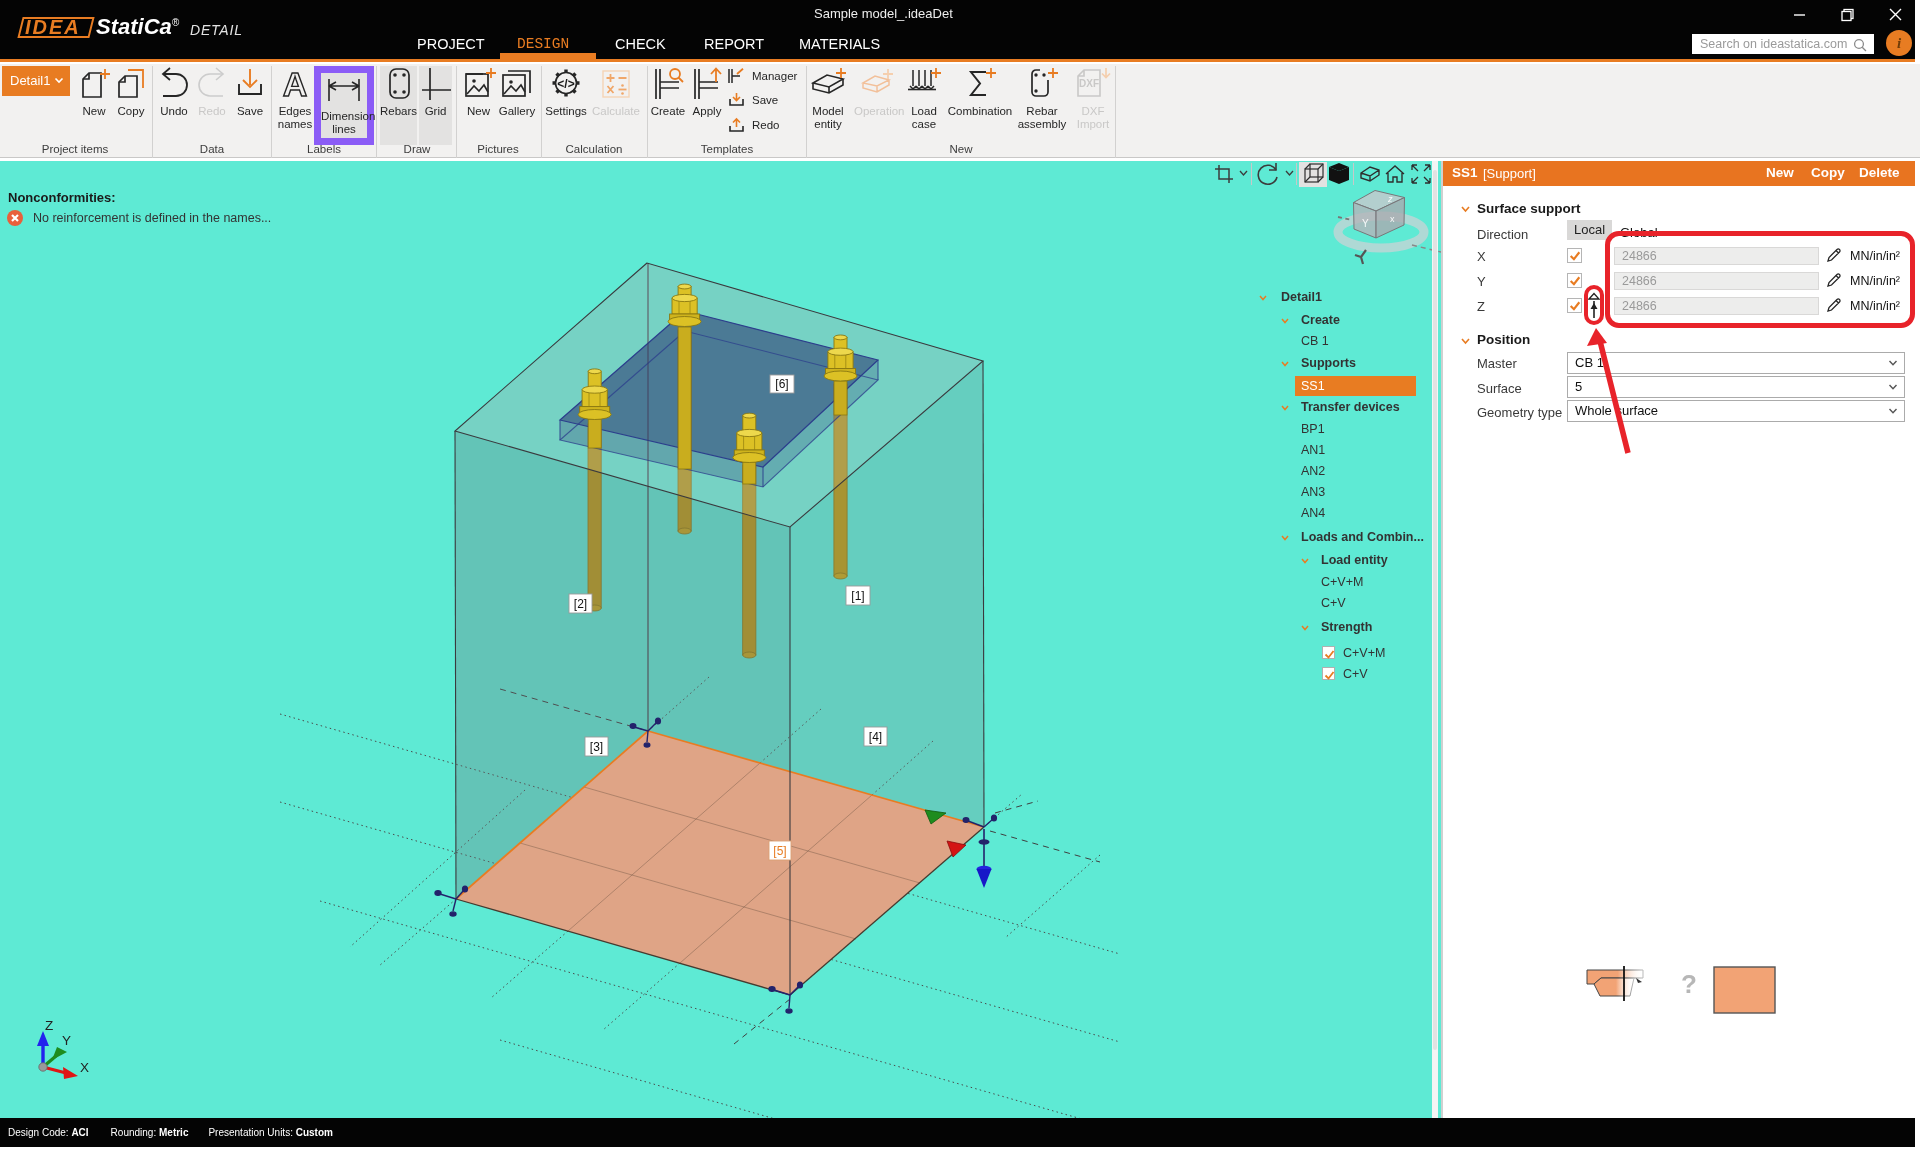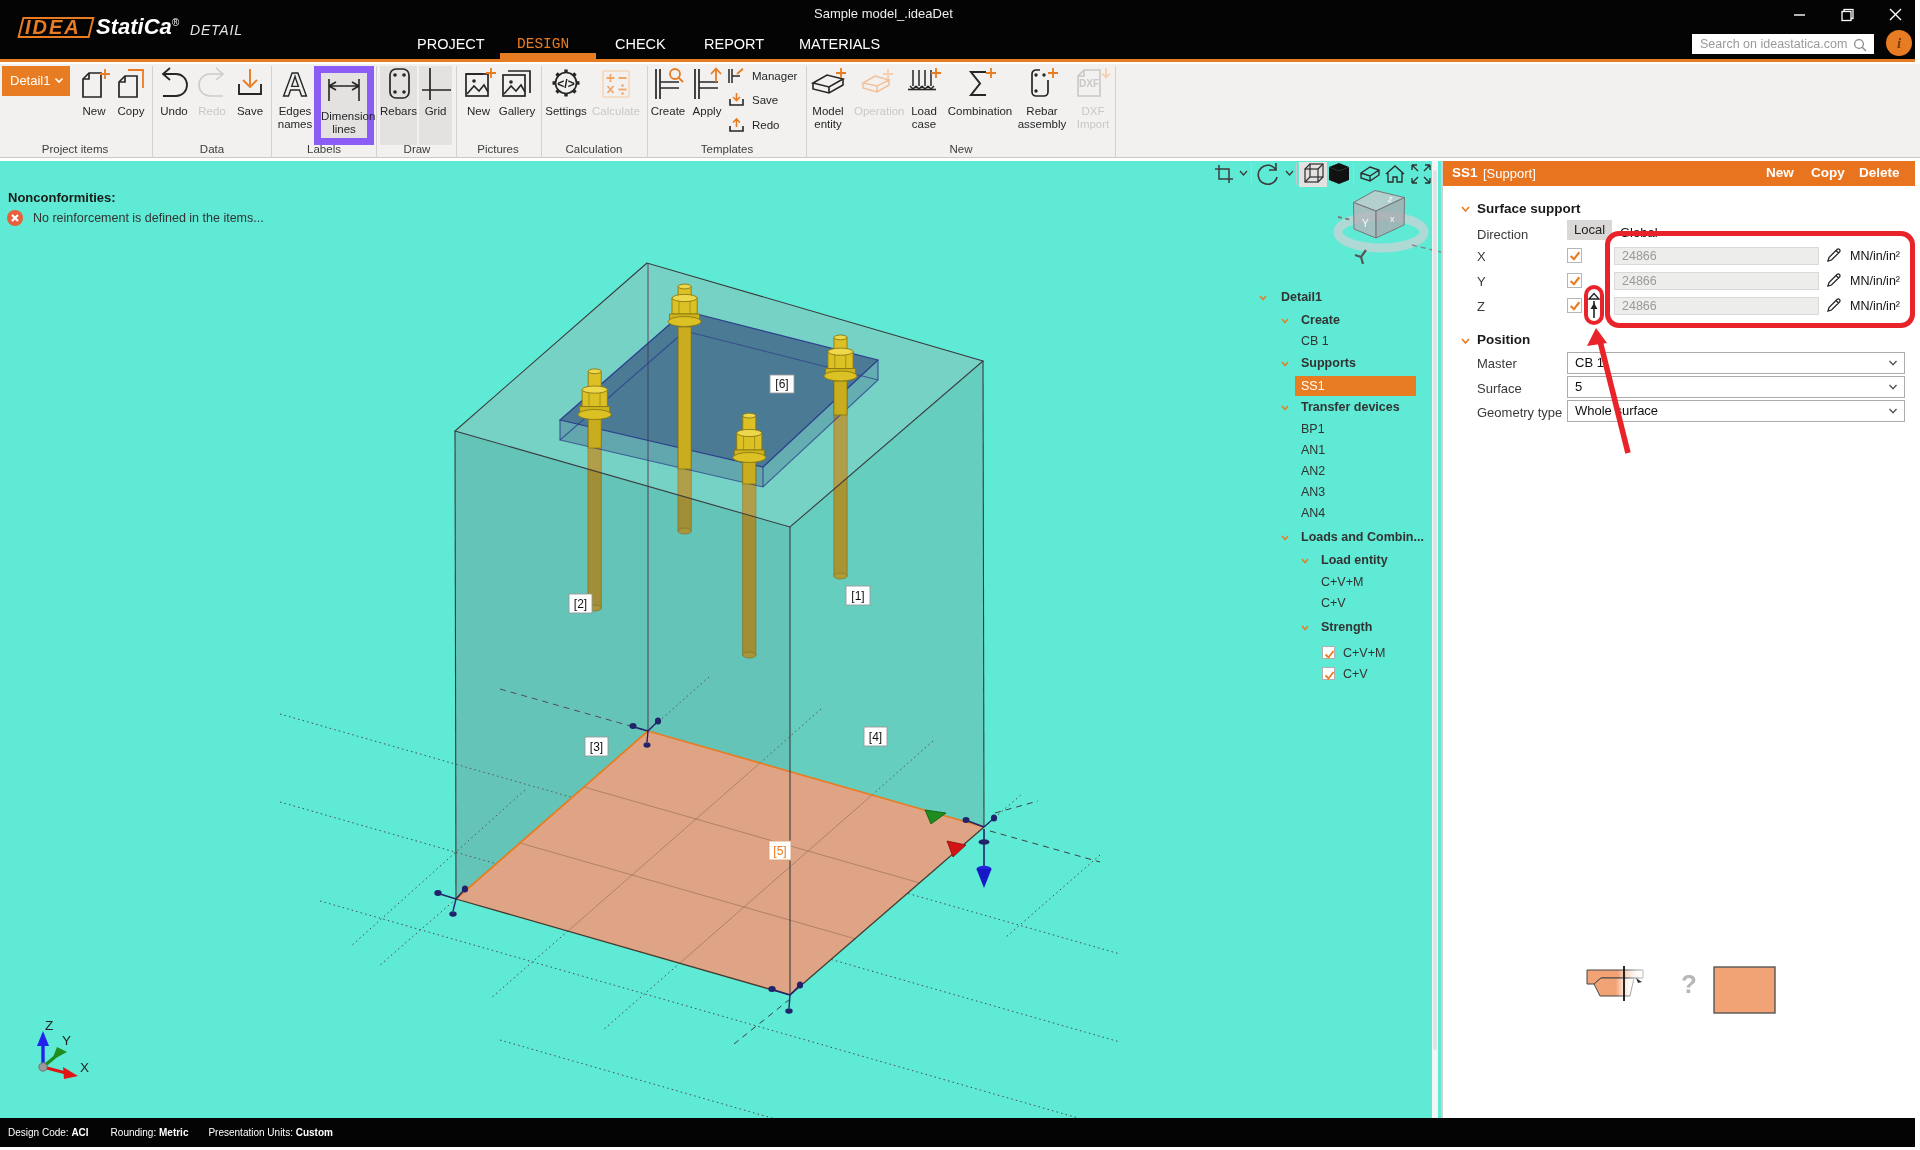--- a/index.html
+++ b/index.html
@@ -336,21 +336,21 @@
       </svg>
       <div class="lbl">DXF<br>Import</div>
     </div>
   </div>
 
   <div id="viewport">
     <div id="noncon">Nonconformities:</div>
     <div id="nonconicon"><svg width="16" height="16" viewBox="0 0 16 16">
           <path d="M5 5 L11 11 M11 5 L5 11" stroke="#fff" stroke-width="2.2"></path>
         </svg></div>
-    <div id="nonconmsg">No reinforcement is defined in the items...</div>
+    <div id="nonconmsg">No reinforcement is defined in the names...</div>
     <svg width="1441" height="957" viewBox="0 0 1441 957">
 
       <g stroke="#4a4a4a" stroke-width="1" stroke-dasharray="1.5,3.2" fill="none">
         <path d="M648 570 L709 516 M456 738 L379 805"></path>
         <path d="M760 602 L821 548 M568 770 L491 837"></path>
         <path d="M872 634 L933 580 M680 802 L603 869"></path>
         <path d="M984 666 L1022 633"></path>
         <path d="M280 553 L1120 793"></path>
         <path d="M280 641 L1120 881"></path>
         <path d="M320 740 L1120 969"></path>

